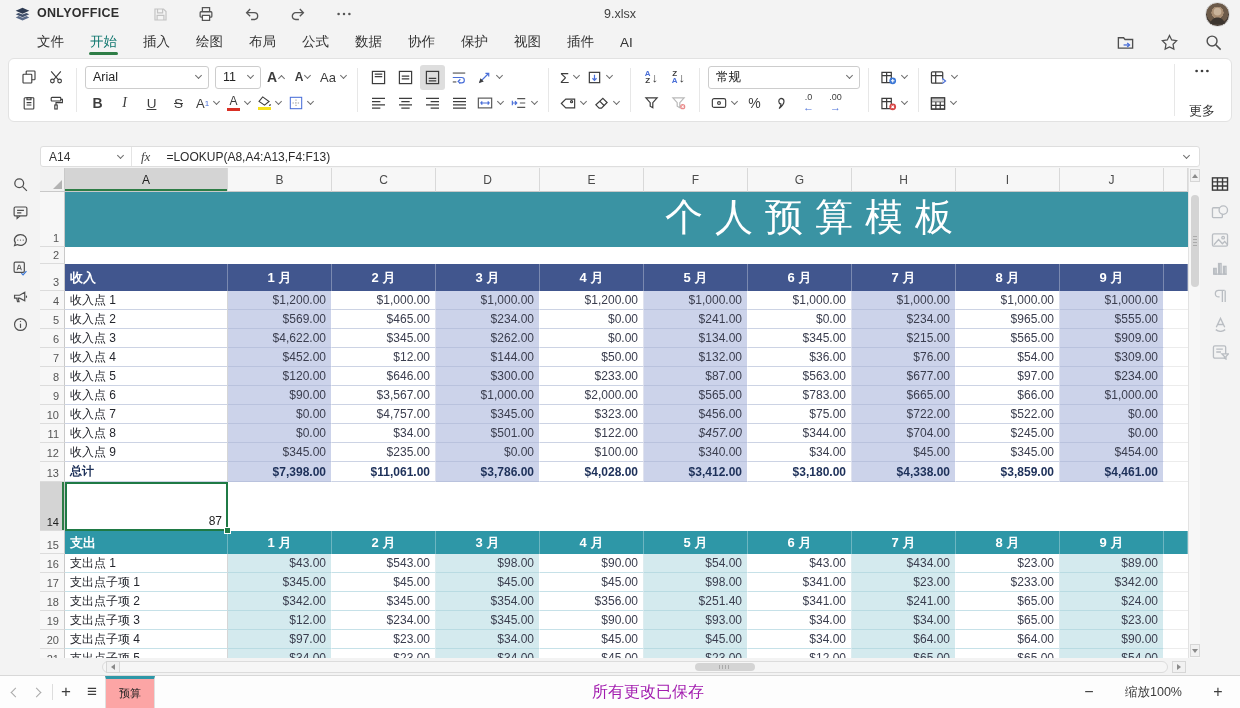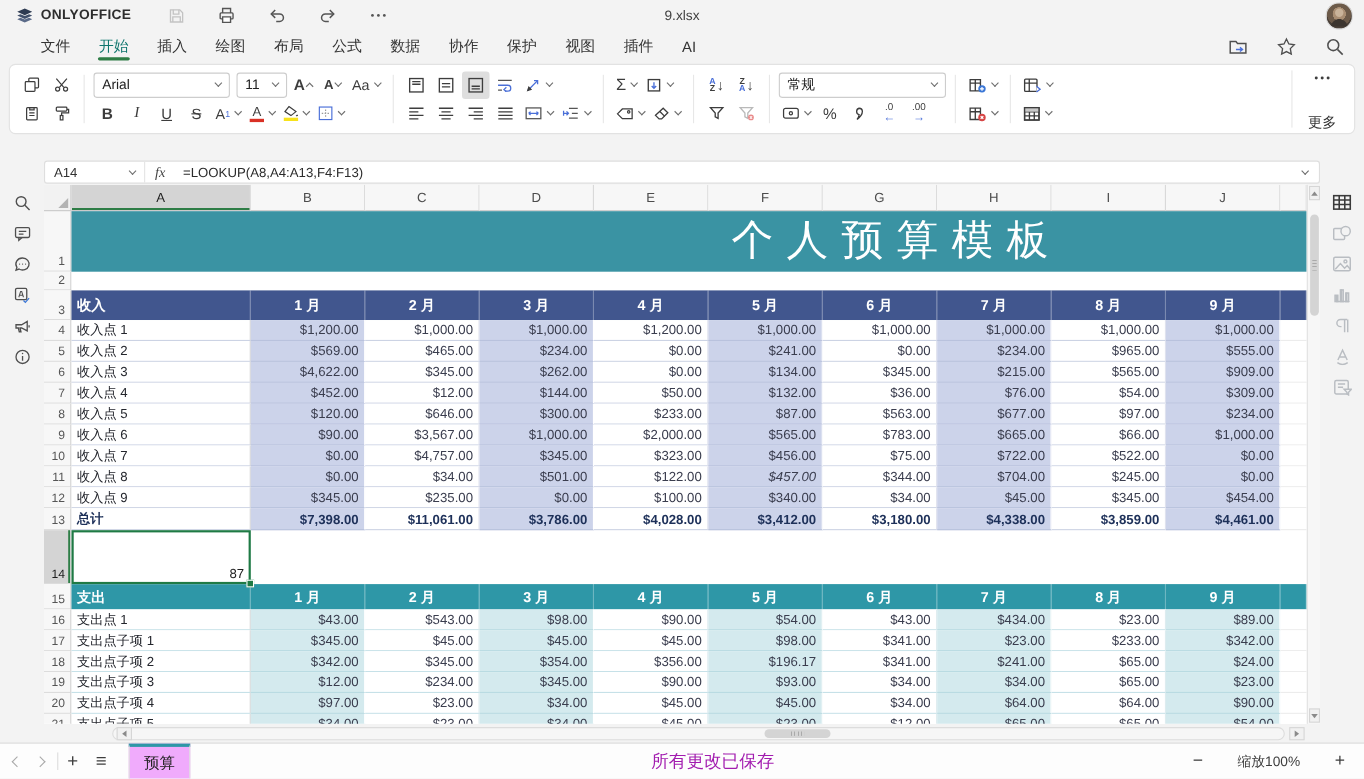--- a/index.html
+++ b/index.html
@@ -115,21 +115,21 @@
   .h-thumb::after{content:"";position:absolute;top:2px;bottom:2px;left:50%;width:12px;transform:translateX(-50%);background:repeating-linear-gradient(to right,#aaa 0 1px,transparent 1px 3px);}
 
   
   .statusbar{position:absolute;left:0;bottom:0;width:100%;height:33px;background:#fdfdfd;border-top:1px solid #d8d8d8;display:flex;align-items:stretch;}
   .sb-nav{display:flex;align-items:center;gap:14px;padding:0 12px;color:#9a9a9a;}
   .nav-chev{width:7px;height:7px;border-right:1.5px solid #a9a9a9;border-bottom:1.5px solid #a9a9a9;display:inline-block;}
   .nav-chev.prev{transform:rotate(135deg);}
   .nav-chev.next{transform:rotate(-45deg);}
   .sb-sep{width:1px;height:16px;background:#ddd;align-self:center;}
   .sb-btn{display:flex;align-items:center;justify-content:center;width:26px;height:100%;font-size:17px;color:#3d3d3d;}
-  .sheet-tab{display:flex;align-items:center;padding:0 13px;background:#f0abfc;border-left:1px solid #e0e0e0;border-right:1px solid #e0e0e0;border-top:3px solid #2e97a7;font-size:14px;color:#222;margin-left:12px;}
+  .sheet-tab{display:flex;align-items:center;padding:0 13px;background:#fca5a5;border-left:1px solid #e0e0e0;border-right:1px solid #e0e0e0;border-top:3px solid #2e97a7;font-size:11px;color:#222;margin-left:0;}
   .sb-status{position:absolute;left:648px;transform:translateX(-50%);top:0;height:100%;display:flex;align-items:center;font-size:16px;color:#a21caf;}
   .sb-zoom{position:absolute;right:12px;top:0;height:100%;display:flex;align-items:center;gap:26px;font-size:12.5px;color:#3d3d3d;}
   .zoombtn{font-size:16px;width:20px;text-align:center;color:#3d3d3d;}
 </style>
 </head>
 <body>
 
 <div id="app">
 
   <header class="topbar">
@@ -843,21 +843,21 @@
         <div class="cell valc exp-shade" style="width: 104px;">$342.00</div>
         <div class="fillc" style="width: 24px;"></div>
       </div>
       <div class="g-row" style="height: 19px;">
         <div class="g-rowhdr">18</div>
         <div class="cell lblc exp-b" style="width: 163px;">支出点子项 2</div>
         <div class="cell valc exp-shade" style="width: 104px;">$342.00</div>
         <div class="cell valc exp-plain" style="width: 104px;">$345.00</div>
         <div class="cell valc exp-shade" style="width: 104px;">$354.00</div>
         <div class="cell valc exp-plain" style="width: 104px;">$356.00</div>
-        <div class="cell valc exp-shade" style="width: 104px;">$196.17</div>
+        <div class="cell valc exp-shade" style="width: 104px;">$251.40</div>
         <div class="cell valc exp-plain" style="width: 104px;">$341.00</div>
         <div class="cell valc exp-shade" style="width: 104px;">$241.00</div>
         <div class="cell valc exp-plain" style="width: 104px;">$65.00</div>
         <div class="cell valc exp-shade" style="width: 104px;">$24.00</div>
         <div class="fillc" style="width: 24px;"></div>
       </div>
       <div class="g-row" style="height: 19px;">
         <div class="g-rowhdr">19</div>
         <div class="cell lblc exp-b" style="width: 163px;">支出点子项 3</div>
         <div class="cell valc exp-shade" style="width: 104px;">$12.00</div>

